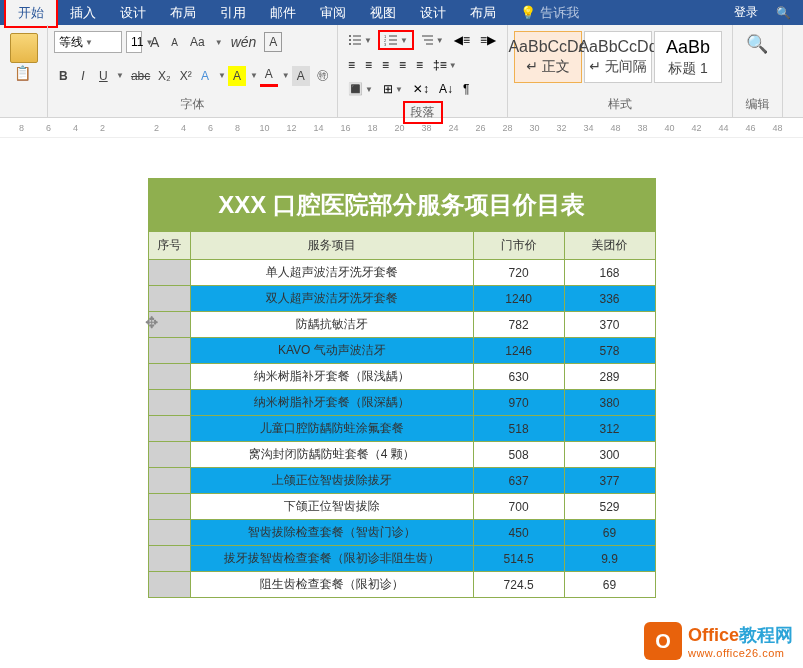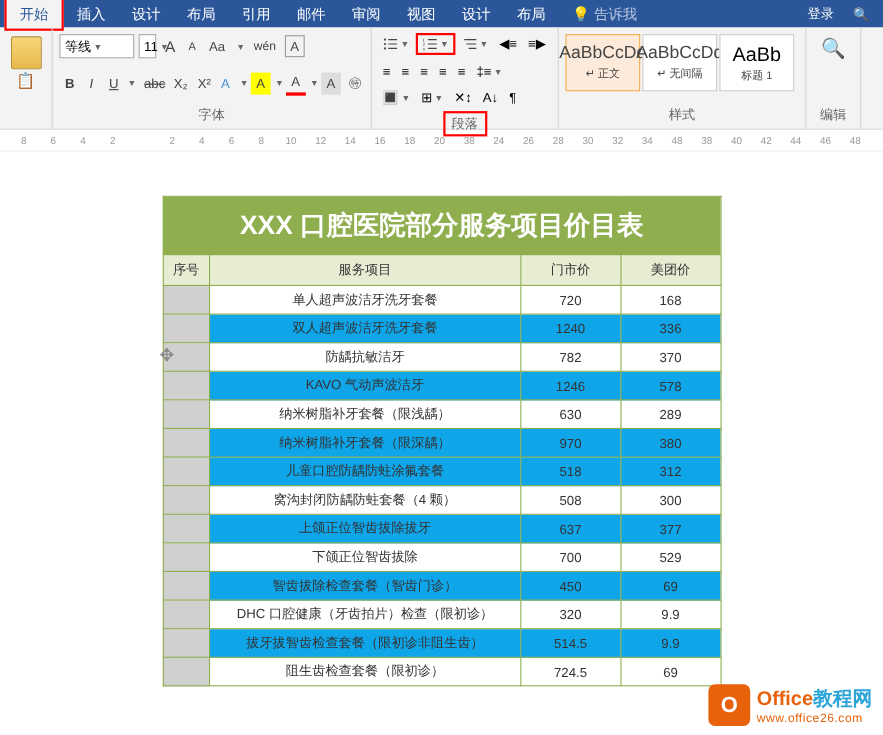--- a/index.html
+++ b/index.html
@@ -38,21 +38,21 @@
     .para-btn { padding: 2px 4px; cursor: pointer; display: flex; align-items: center; }
     .para-btn.highlight { border: 2px solid red; }
     .list-icon { width: 14px; height: 12px; display: inline-block; }
     
     .styles-group { width: 225px; }
     .styles-row { display: flex; gap: 2px; padding: 4px 0; }
     .style-item { border: 1px solid #ccc; background: #fff; width: 68px; height: 52px; display: flex; flex-direction: column; align-items: center; justify-content: center; cursor: pointer; }
     .style-item.selected { border: 1px solid #f0b050; background: #fdeada; }
     .style-preview { font-size: 16px; color: #444; }
     .style-preview.big { font-size: 18px; color: #000; }
-    .style-name { font-size: 10px; color: #444; margin-top: 2px; }
+    .style-name { font-size: 14px; color: #444; margin-top: 2px; }
     
     .edit-group { width: 50px; text-align: center; padding-top: 8px; }
     .edit-icon { font-size: 18px; color: #444; }
     
     .ruler { height: 20px; background: #fff; display: flex; align-items: center; font-size: 9px; color: #999; border-bottom: 1px solid #eee; padding-left: 8px; }
     .ruler-mark { display: inline-block; text-align: center; }
     
     .doc-area { background: #fff; padding: 40px 0 0 0; position: relative; }
     .table-anchor { position: absolute; left: 145px; top: 175px; font-size: 16px; color: #888; cursor: move; }
     
@@ -114,21 +114,21 @@
           <span class="dropdown-arrow">▼</span>
         </div>
       <div class="font-select font-size">
           <span>11</span>
           <span class="dropdown-arrow">▼</span>
         </div>
       <span class="font-btn" style="font-size:14px;">A</span>
       <span class="font-btn" style="font-size:10px;">A</span>
       <span class="font-btn">Aa</span>
       <span class="dropdown-arrow">▼</span>
-      <span class="font-btn" style="font-size:11px;">wén</span>
+      <span class="font-btn" style="font-size:14px;font-style:italic;">wén</span>
       <span class="font-btn" style="border:1px solid #999;">A</span>
     </div>
     <div class="font-row2">
       <span class="fb bold">B</span>
       <span class="fb italic">I</span>
       <span class="fb underline">U</span>
         <span class="dropdown-arrow">▼</span>
       <span class="fb" style="text-decoration:line-through;">abc</span>
       <span class="fb">X₂</span>
       <span class="fb">X²</span>
@@ -327,26 +327,20 @@
           <td>下颌正位智齿拔除</td>
           <td>700</td>
           <td>529</td>
         </tr>
         <tr class="striped">
           <td class="num-cell"></td>
           <td>智齿拔除检查套餐（智齿门诊）</td>
           <td>450</td>
           <td>69</td>
         </tr>
-        <tr>
-          <td class="num-cell"></td>
-          <td>DHC 口腔健康（牙齿拍片）检查（限初诊）</td>
-          <td>320</td>
-          <td>9.9</td>
-        </tr>
         <tr class="striped">
           <td class="num-cell"></td>
           <td>拔牙拔智齿检查套餐（限初诊非阻生齿）</td>
           <td>514.5</td>
           <td>9.9</td>
         </tr>
         <tr>
           <td class="num-cell"></td>
           <td>阻生齿检查套餐（限初诊）</td>
           <td>724.5</td>

